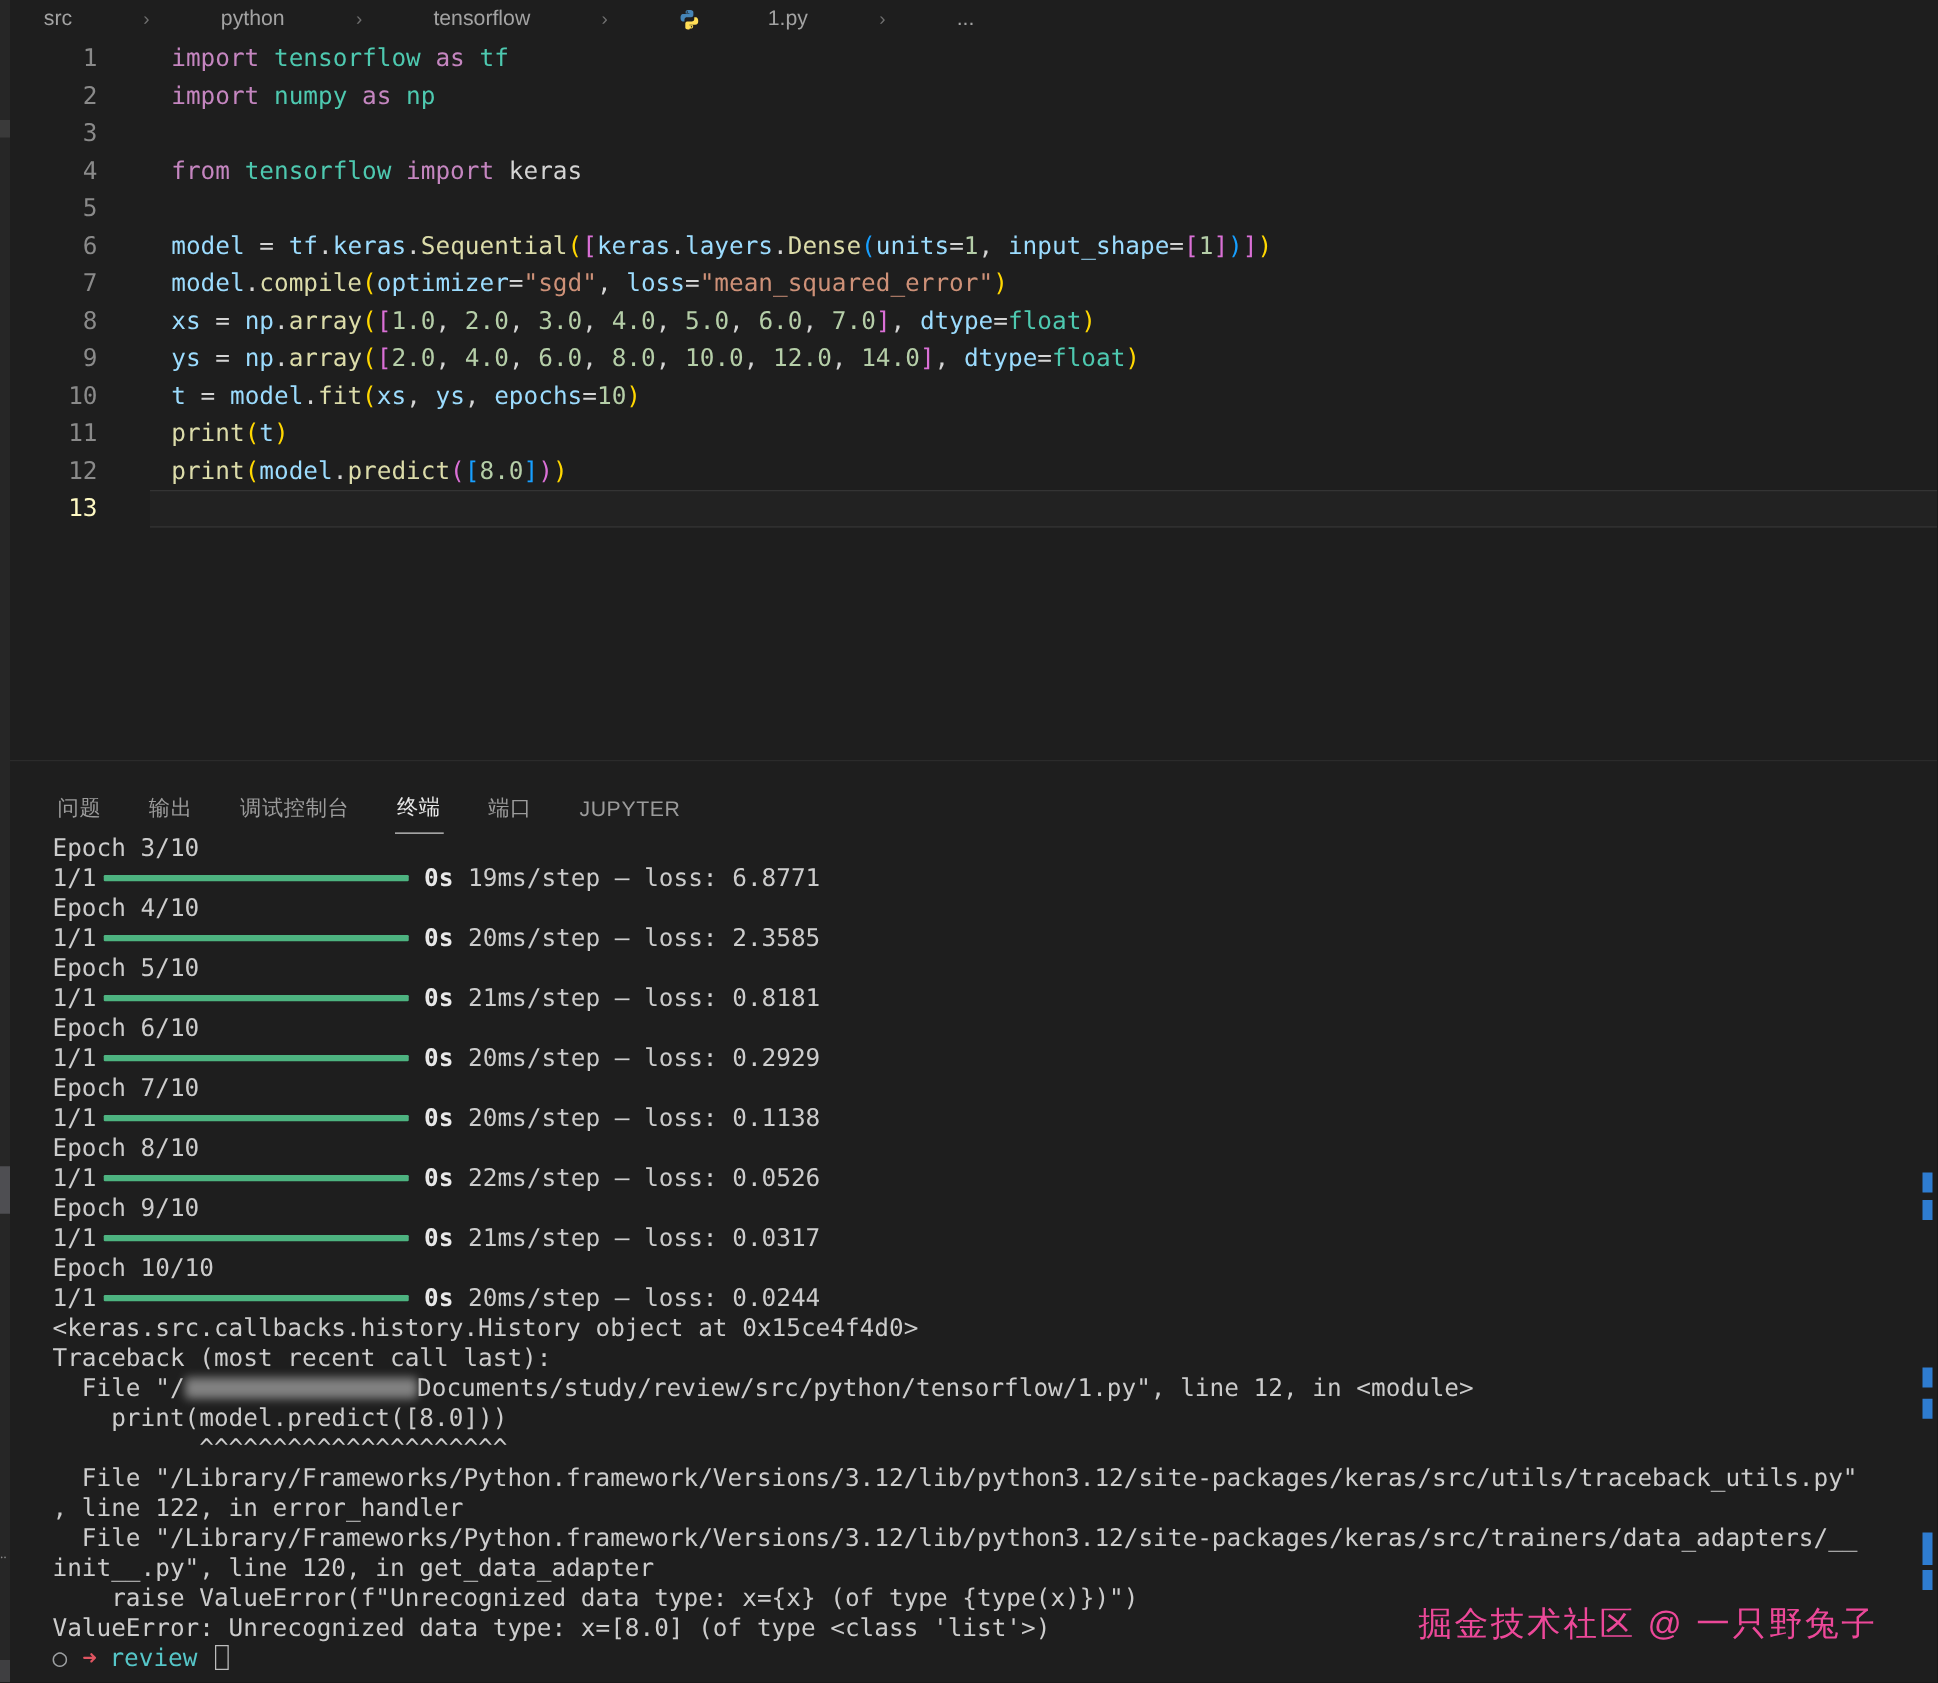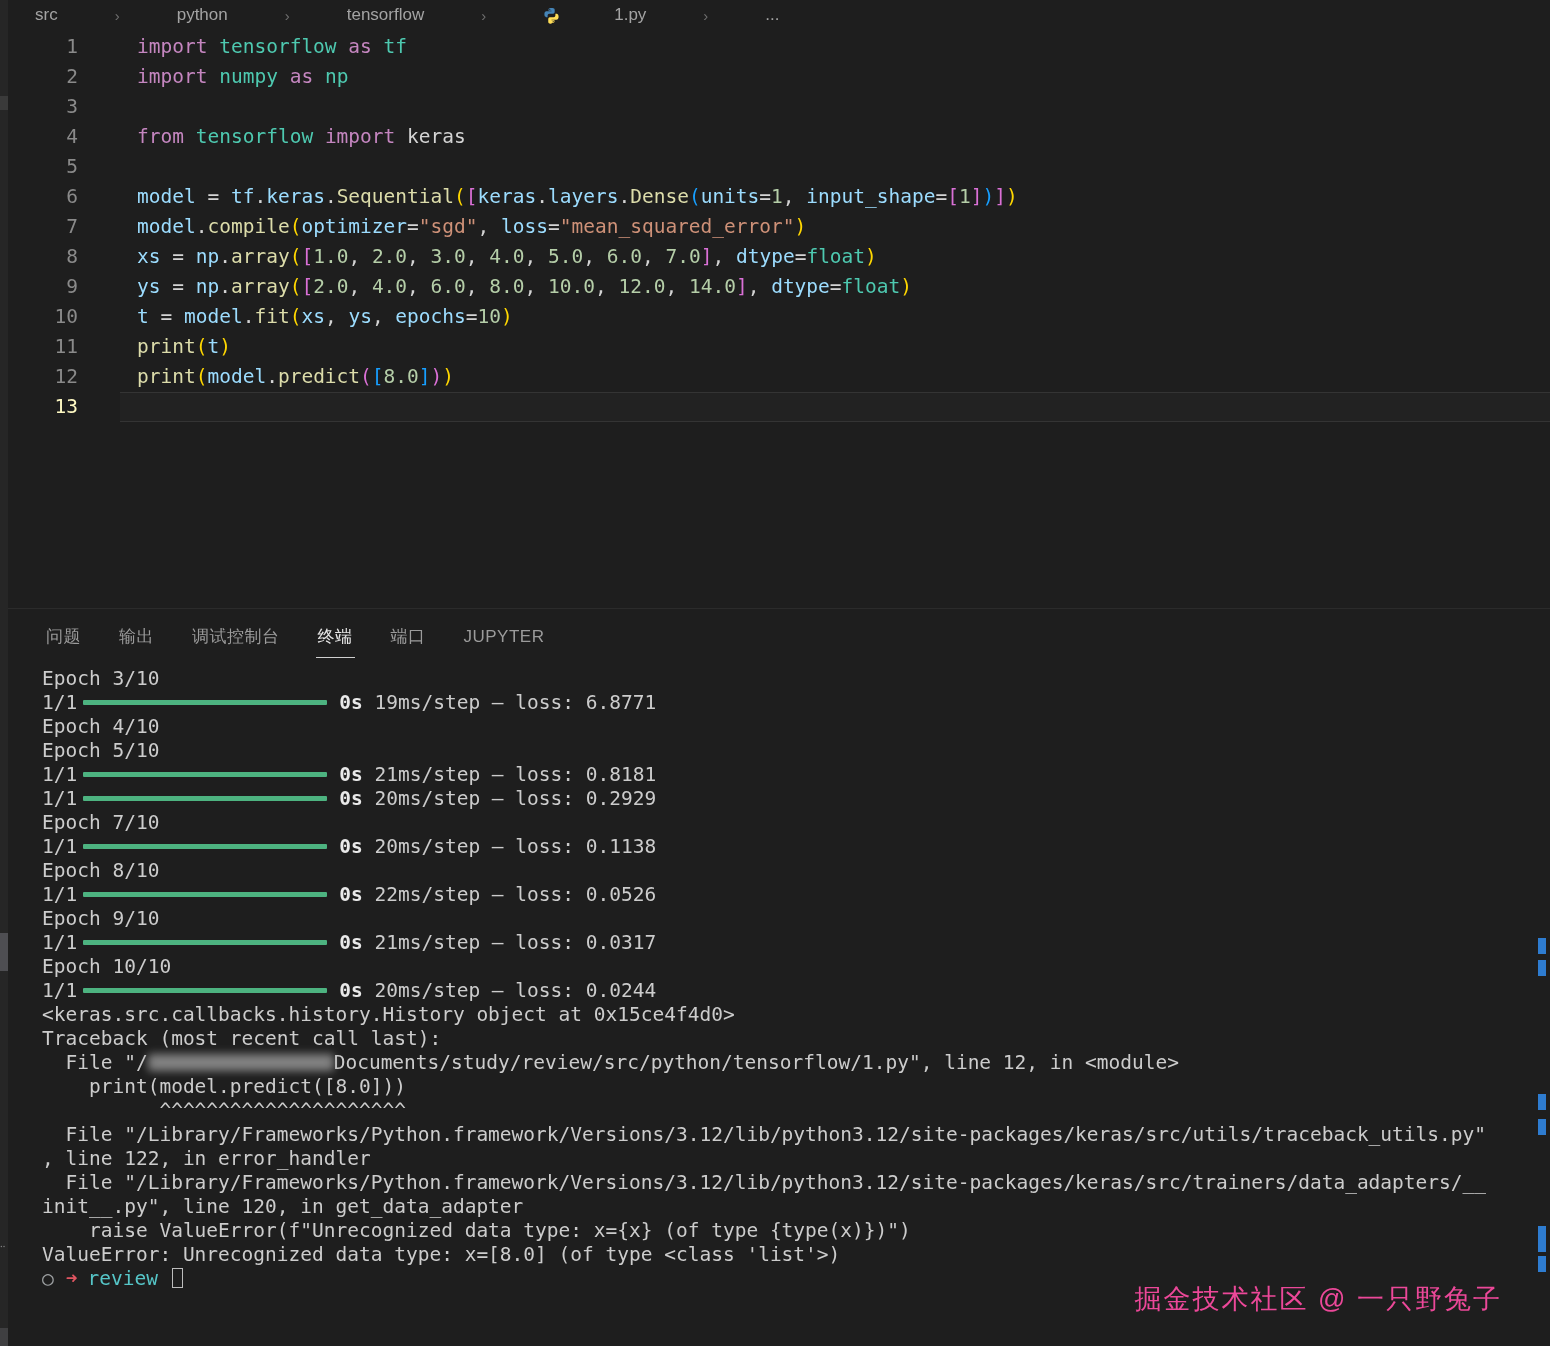--- a/index.html
+++ b/index.html
@@ -35,21 +35,21 @@
   .cur-line-box {
     position:absolute; left:112px; right:0; top:0; bottom:0;
     background:#222222; border-top:1px solid #343434; border-bottom:1px solid #343434;
   }
   .kw{color:#c586c0} .mod{color:#4ec9b0} .var{color:#9cdcfe} .fn{color:#dcdcaa}
   .str{color:#ce9178} .num{color:#b5cea8} .pl{color:#d4d4d4} .op{color:#d4d4d4}
   .b1{color:#ffd700} .b2{color:#da70d6} .b3{color:#179fff}
   
   .panel { border-top:1px solid rgba(255,255,255,0.06); }
   .tabbar {
-    height:58px; display:flex; align-items:center; gap:34px; padding-left:36px;
+    height:58px; display:flex; align-items:flex-end; gap:34px; padding-left:36px;
     font-family:"Liberation Sans", sans-serif; font-size:17px; color:#9b9b9b;
   }
   .tab { padding:6px 2px 9px 2px; cursor:pointer; letter-spacing:0.5px; }
   .tab.active { color:#e7e7e7; border-bottom:1.5px solid #d0d0d0; }
   
   .terminal { position:relative; font-size:19.5px; line-height:24px; color:#cccccc; }
   .term-line { height:24px; white-space:pre; padding-left:34px; }
   .bar {
     display:inline-block; width:244px; height:5px; background:#4db380;
     vertical-align:middle; margin:0 0 3px 6px; border-radius:1px;
@@ -128,22 +128,24 @@
           <div class="tab">输出</div>
           <div class="tab">调试控制台</div>
           <div class="tab active">终端</div>
           <div class="tab">端口</div>
           <div class="tab">JUPYTER</div>
         </div>
       <div class="terminal" id="terminal">
           <div class="term-line">Epoch 3/10</div>
           <div class="term-line"><span>1/1</span><span class="bar"></span><span class="time">0s</span><span> 19ms/step – loss: 6.8771</span></div>
           <div class="term-line">Epoch 4/10</div>
+          <div class="term-line"><span>1/1</span><span class="bar"></span><span class="time">0s</span><span> 20ms/step – loss: 2.3585</span></div>
           <div class="term-line">Epoch 5/10</div>
           <div class="term-line"><span>1/1</span><span class="bar"></span><span class="time">0s</span><span> 21ms/step – loss: 0.8181</span></div>
+          <div class="term-line">Epoch 6/10</div>
           <div class="term-line"><span>1/1</span><span class="bar"></span><span class="time">0s</span><span> 20ms/step – loss: 0.2929</span></div>
           <div class="term-line">Epoch 7/10</div>
           <div class="term-line"><span>1/1</span><span class="bar"></span><span class="time">0s</span><span> 20ms/step – loss: 0.1138</span></div>
           <div class="term-line">Epoch 8/10</div>
           <div class="term-line"><span>1/1</span><span class="bar"></span><span class="time">0s</span><span> 22ms/step – loss: 0.0526</span></div>
           <div class="term-line">Epoch 9/10</div>
           <div class="term-line"><span>1/1</span><span class="bar"></span><span class="time">0s</span><span> 21ms/step – loss: 0.0317</span></div>
           <div class="term-line">Epoch 10/10</div>
           <div class="term-line"><span>1/1</span><span class="bar"></span><span class="time">0s</span><span> 20ms/step – loss: 0.0244</span></div>
           <div class="term-line">&lt;keras.src.callbacks.history.History object at 0x15ce4f4d0&gt;</div>

